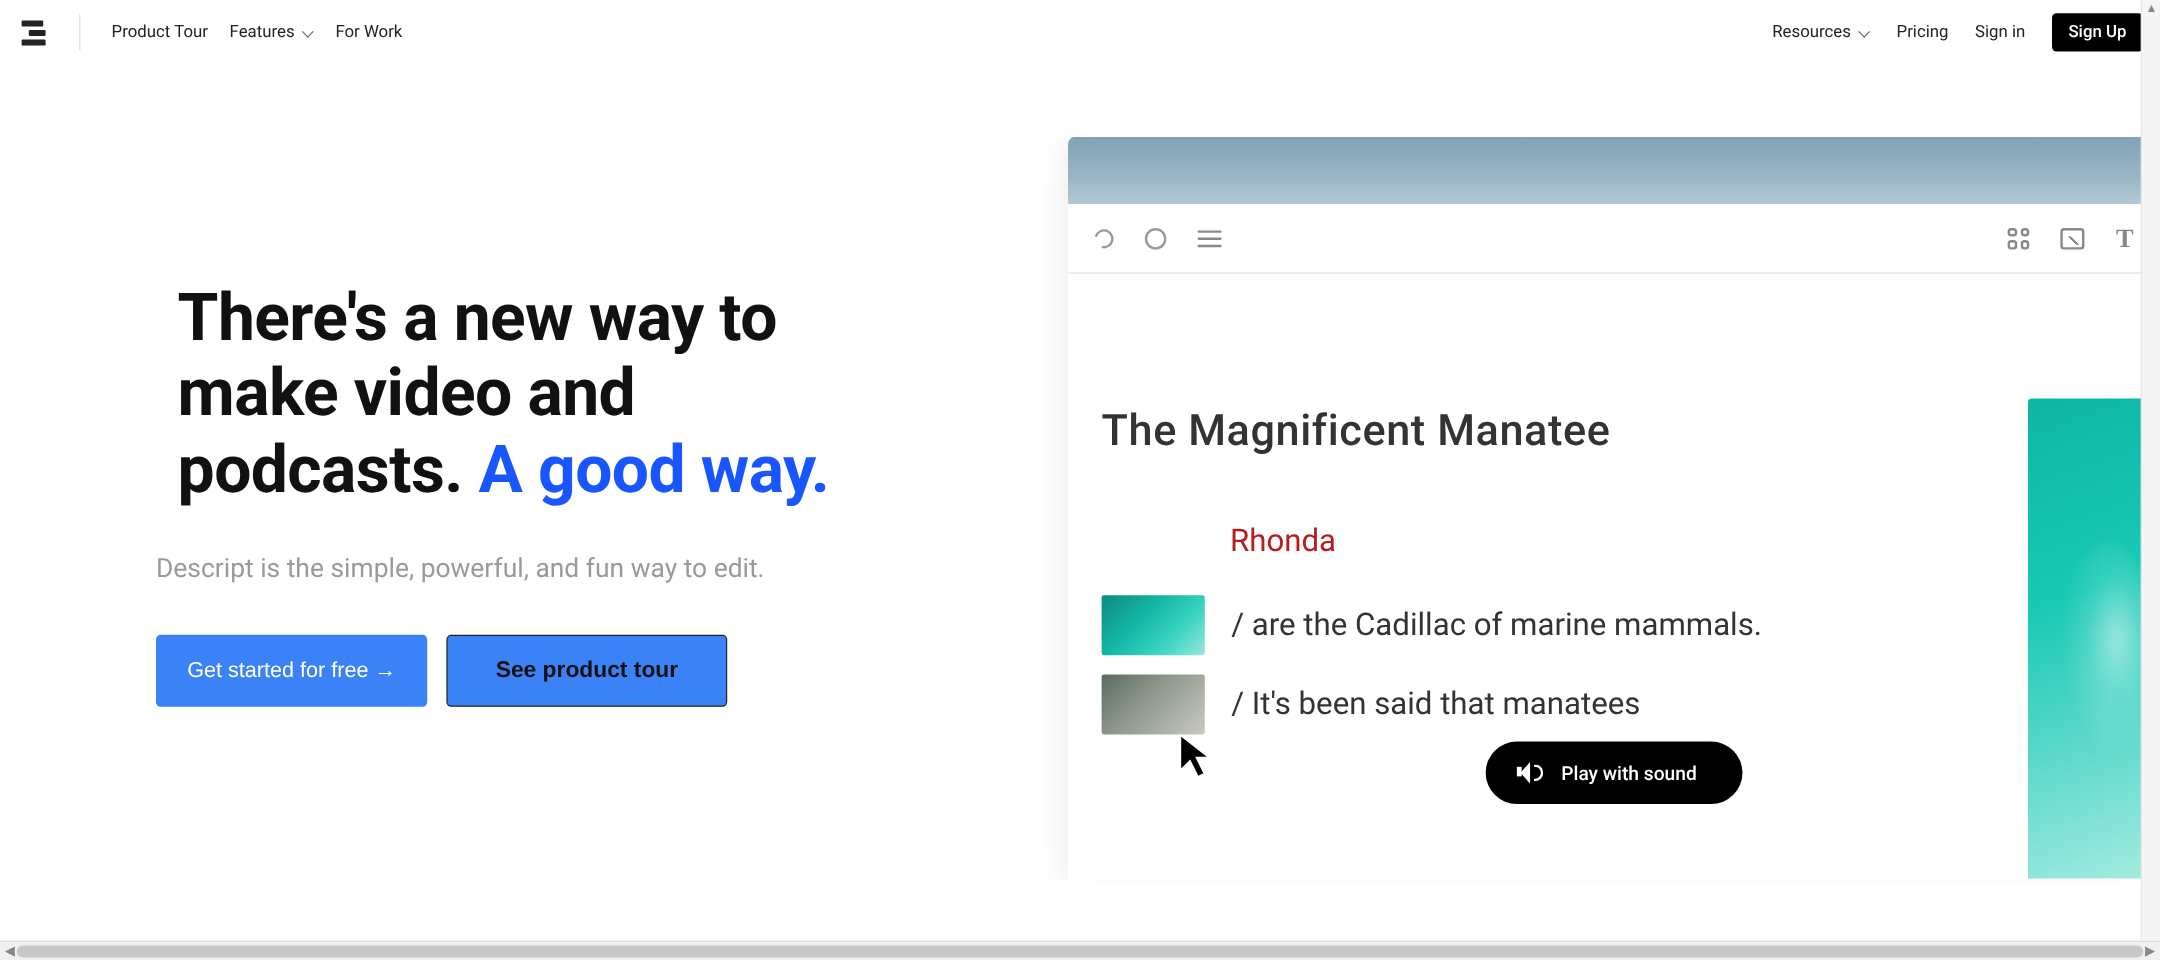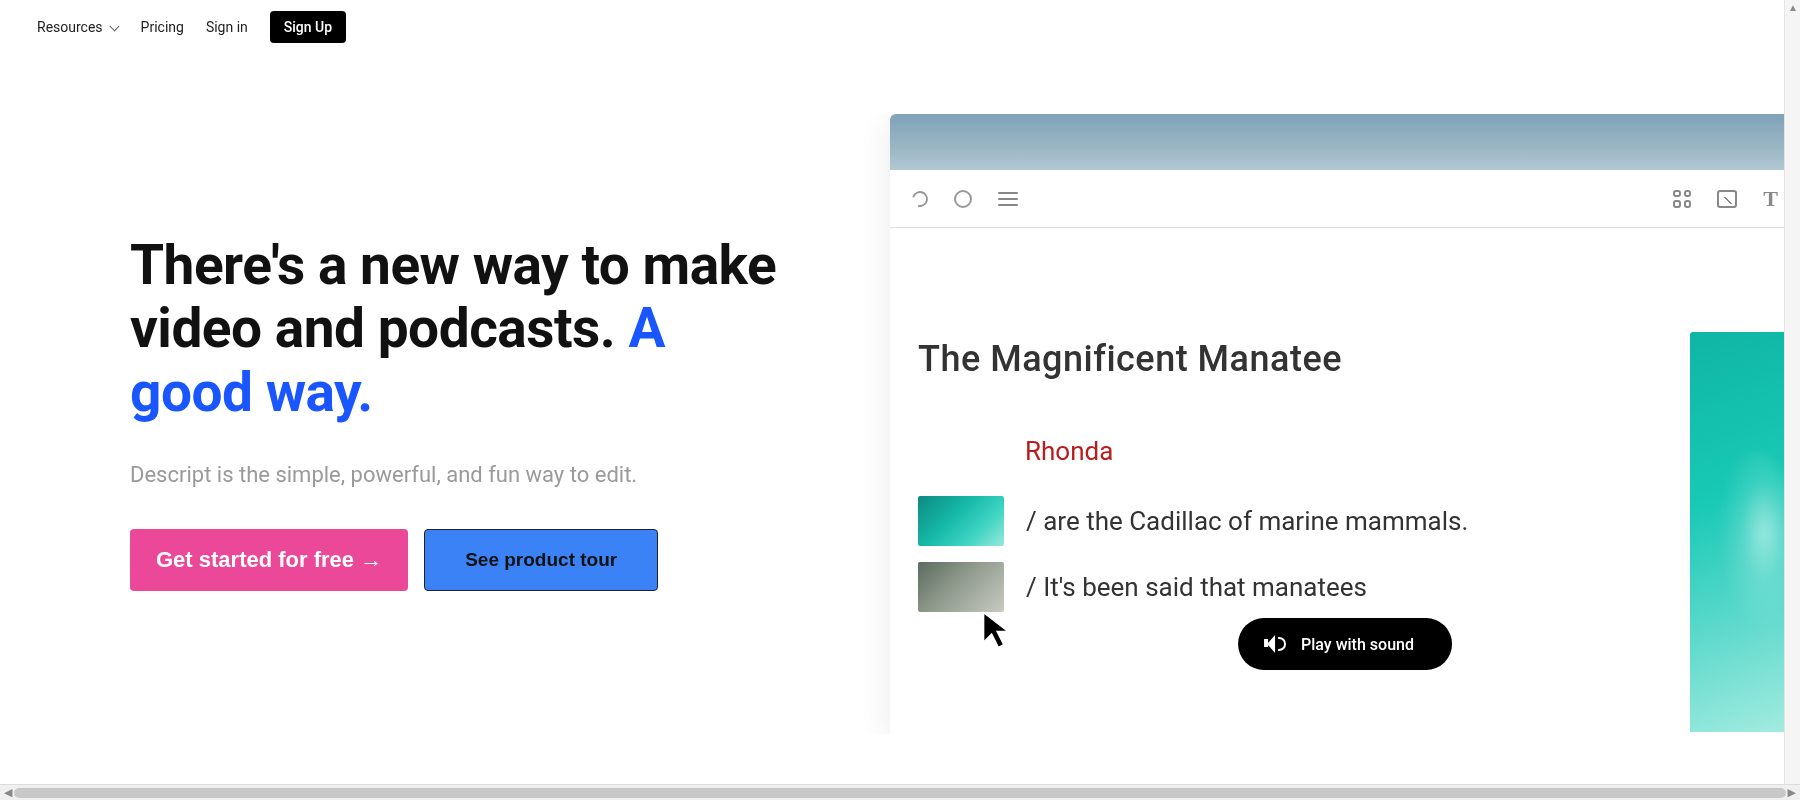--- a/index.html
+++ b/index.html
@@ -62,35 +62,36 @@
     flex: 0 0 780px;
     padding-left: 130px;
     padding-top: 120px;
   }
   .headline {
     font-size: 55px;
     font-weight: 700;
     line-height: 1.15;
     color: #111;
     letter-spacing: -0.5px;
+    margin-left: 18px;
   }
   .headline .accent { color: #1a56ff; }
   .subhead {
     margin-top: 38px;
     font-size: 22px;
     color: #9a9a9a;
     font-weight: 400;
   }
   .cta-row {
     margin-top: 42px;
     display: flex; gap: 16px;
   }
   .btn-primary {
-    background: #ec4899; color: #fff; border: none;
-    font-size: 22px; font-weight: 700;
+    background: #3b82f6; color: #fff; border: none;
+    font-size: 18px; font-weight: 400;
     padding: 18px 26px; border-radius: 4px; cursor: pointer;
   }
   .btn-secondary {
     background: #3b82f6; color: #111; border: 1.5px solid #222;
     font-size: 19px; font-weight: 700;
     padding: 18px 40px; border-radius: 4px; cursor: pointer;
   }
 
   
   .hero-right {
@@ -234,20 +235,34 @@
     background: #f5f5f5; border-left: 1px solid #e5e5e5;
   }
   .vscroll-arrow {
     position: absolute; top: 2px; left: 3px; font-size: 10px; color: #888;
   }
 </style>
 </head>
 <body>
 
 <div class="nav">
+  <div class="nav-left">
+    <div class="logo">
+      <span></span>
+        <span></span>
+        <span></span>
+    </div>
+    <div class="vdiv"></div>
+    <div class="nav-item">Product Tour</div>
+    <div class="nav-item">
+      <span>Features</span>
+      <span class="chev"></span>
+    </div>
+    <div class="nav-item">For Work</div>
+  </div>
   <div class="nav-right">
     <div class="nav-item">
       <span>Resources</span>
       <span class="chev"></span>
     </div>
     <div class="nav-item">Pricing</div>
     <div class="nav-item">Sign in</div>
     <div class="signup-btn">Sign Up</div>
   </div>
 </div>

